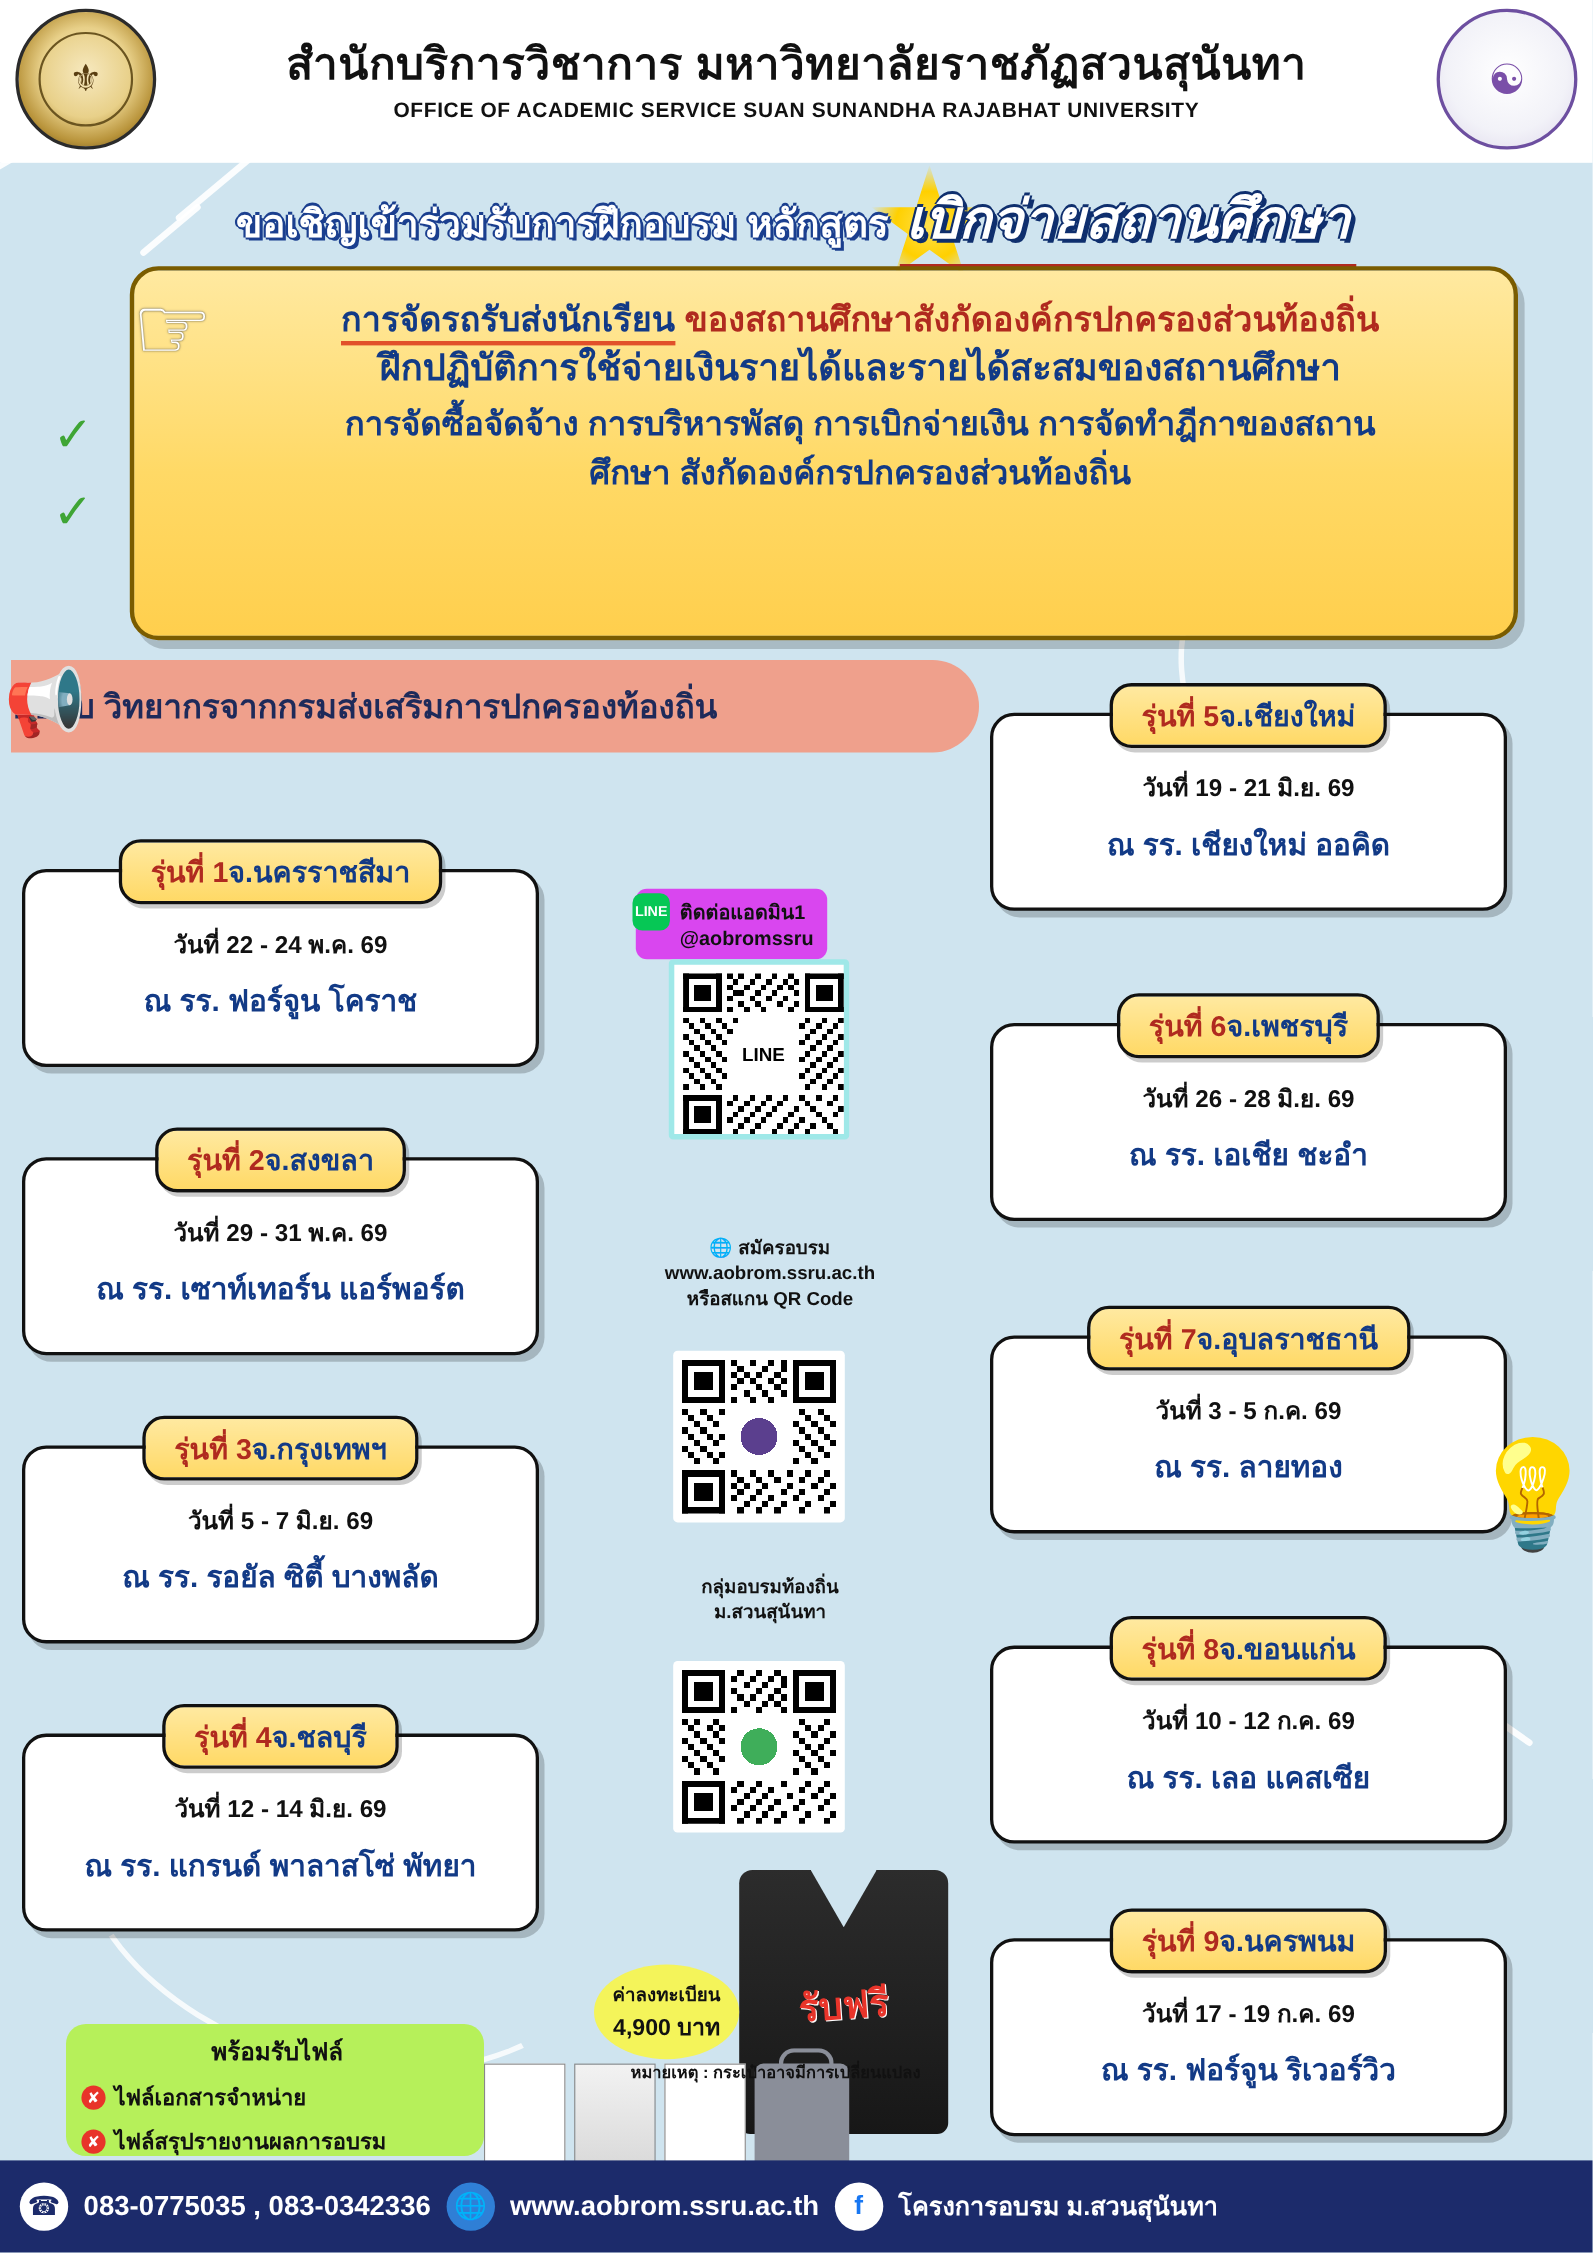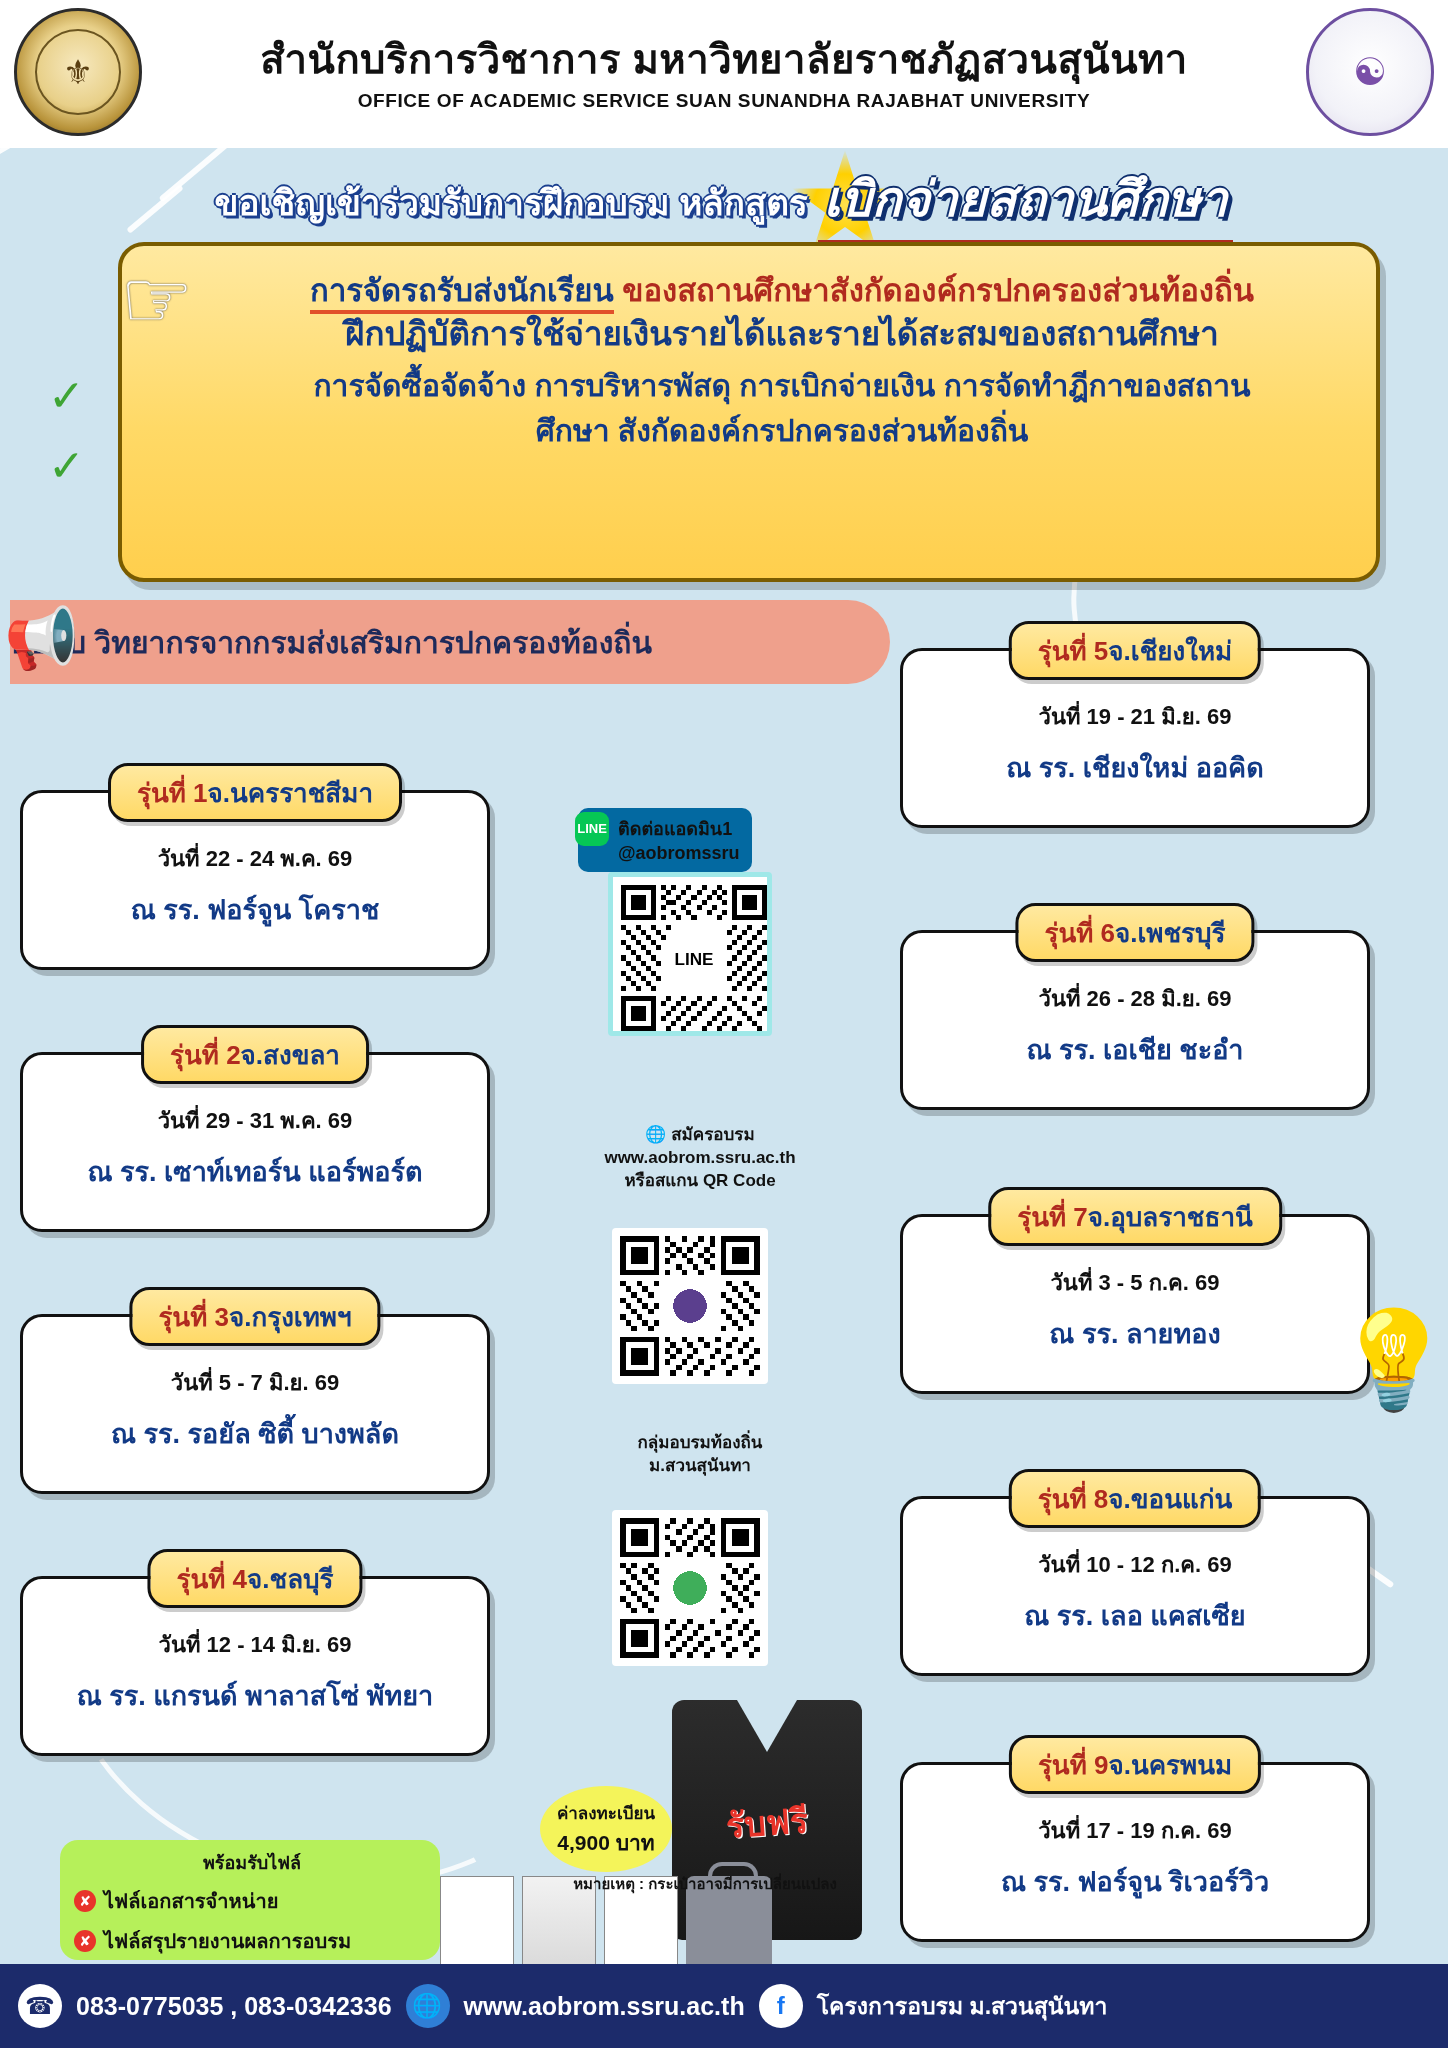--- a/index.html
+++ b/index.html
@@ -174,21 +174,21 @@
   .c3 { left: 20px;  top: 1314px; width: 470px; height: 180px; }
   .c4 { left: 20px;  top: 1576px; width: 470px; height: 180px; }
   
   .c5 { left: 900px; top: 648px;  width: 470px; height: 180px; }
   .c6 { left: 900px; top: 930px;  width: 470px; height: 180px; }
   .c7 { left: 900px; top: 1214px; width: 470px; height: 180px; }
   .c8 { left: 900px; top: 1496px; width: 470px; height: 180px; }
   .c9 { left: 900px; top: 1762px; width: 470px; height: 180px; }
   .line-chip {
     position: absolute; left: 578px; top: 808px;
-    background: #0369a1; border-radius: 10px; padding: 6px 12px 8px 40px;
+    background: #d946ef; border-radius: 10px; padding: 6px 12px 8px 40px;
     text-align: left;
   }
   .line-chip .l1 { font-size: 18px; font-weight: bold; color: #111; }
   .line-chip .l2 { font-size: 18px; font-weight: bold; color: #111; }
   .line-badge {
     position: absolute; left: 575px; top: 812px;
     width: 34px; height: 34px; border-radius: 9px; background: #06c755;
     color: #fff; font-size: 13px; font-weight: bold; line-height: 34px; text-align: center;
   }
   .qr {
@@ -231,21 +231,21 @@
   .note {
     position: absolute; left: 540px; top: 1872px; width: 330px;
     font-size: 15px; font-weight: bold; color: #111; text-align: center; z-index: 7;
   }
   
   .bonus {
     position: absolute; left: 60px; top: 1840px; width: 380px; height: 120px;
     background: #b6f05a; border-radius: 18px; z-index: 6;
     padding: 8px 10px 8px 14px;
   }
-  .bonus .head { text-align: center; font-size: 18px; font-weight: bold; color: #111; }
+  .bonus .head { text-align: center; font-size: 22px; font-weight: bold; color: #111; }
   .bonus .row { display: flex; align-items: center; gap: 8px; margin-top: 8px; font-size: 20px; font-weight: bold; color: #111; }
   .bullet-x {
     width: 22px; height: 22px; border-radius: 50%; background: #e8342a; color: #fff;
     font-size: 14px; line-height: 22px; text-align: center; flex: 0 0 auto;
   }
   .spark { position: absolute; font-size: 30px; color: #111; }
   
   .docs { position: absolute; left: 440px; top: 1876px; display: flex; gap: 8px; z-index: 6; }
   .docthumb { width: 74px; height: 96px; background: #fff; border: 1px solid #888; }
   .docthumb.b { background: linear-gradient(180deg,#f2f2f2 0%, #d9d9d9 100%); }

